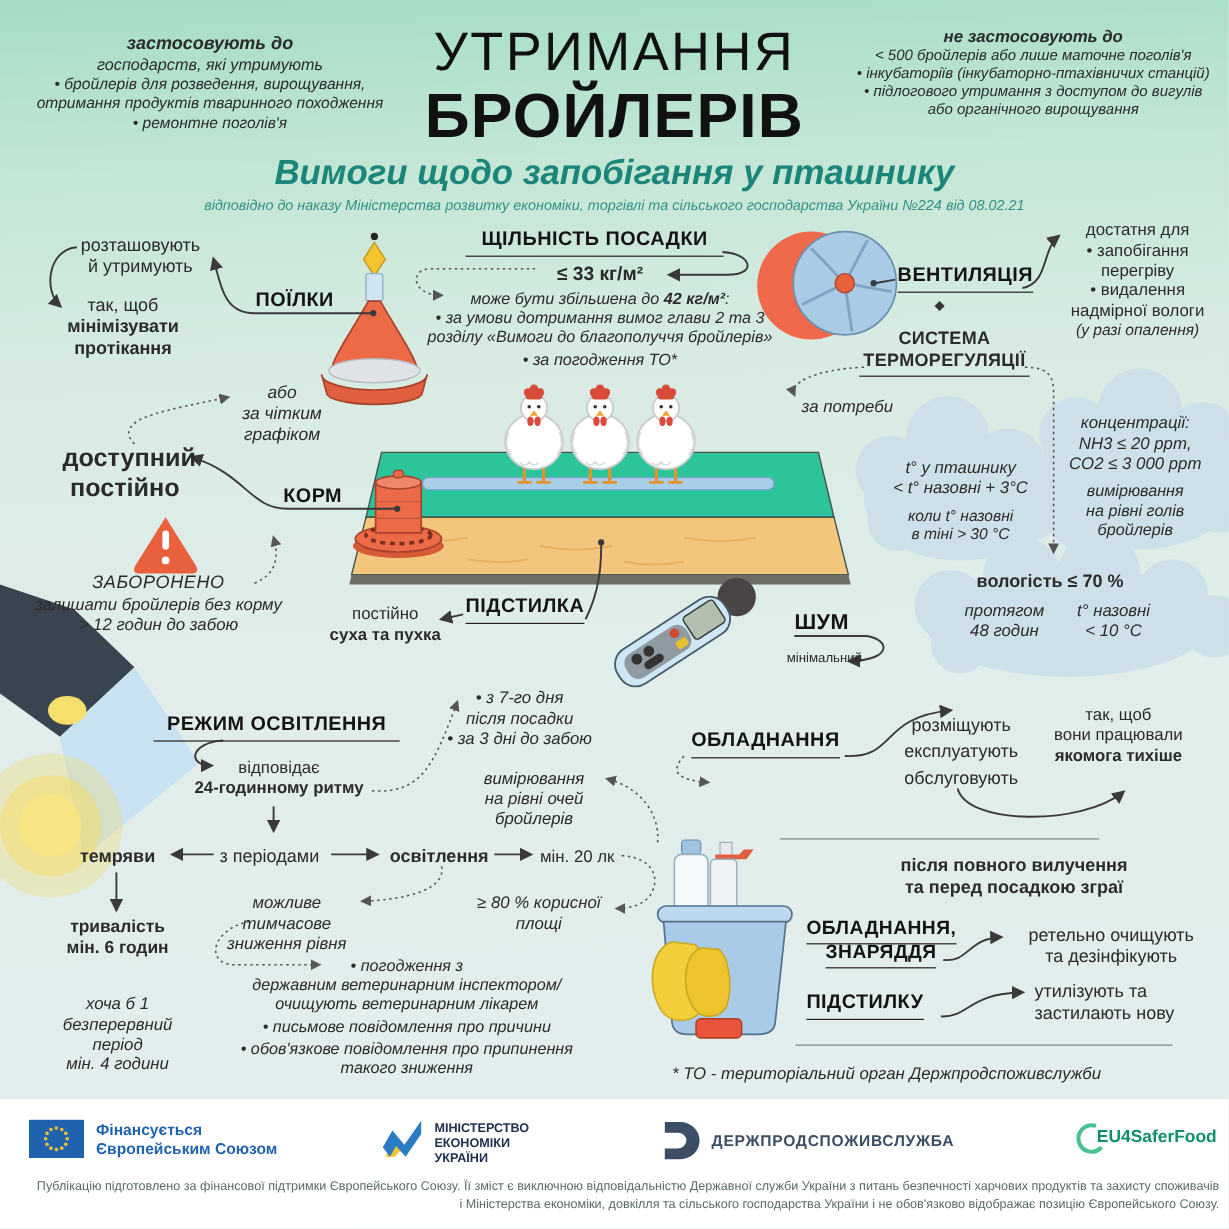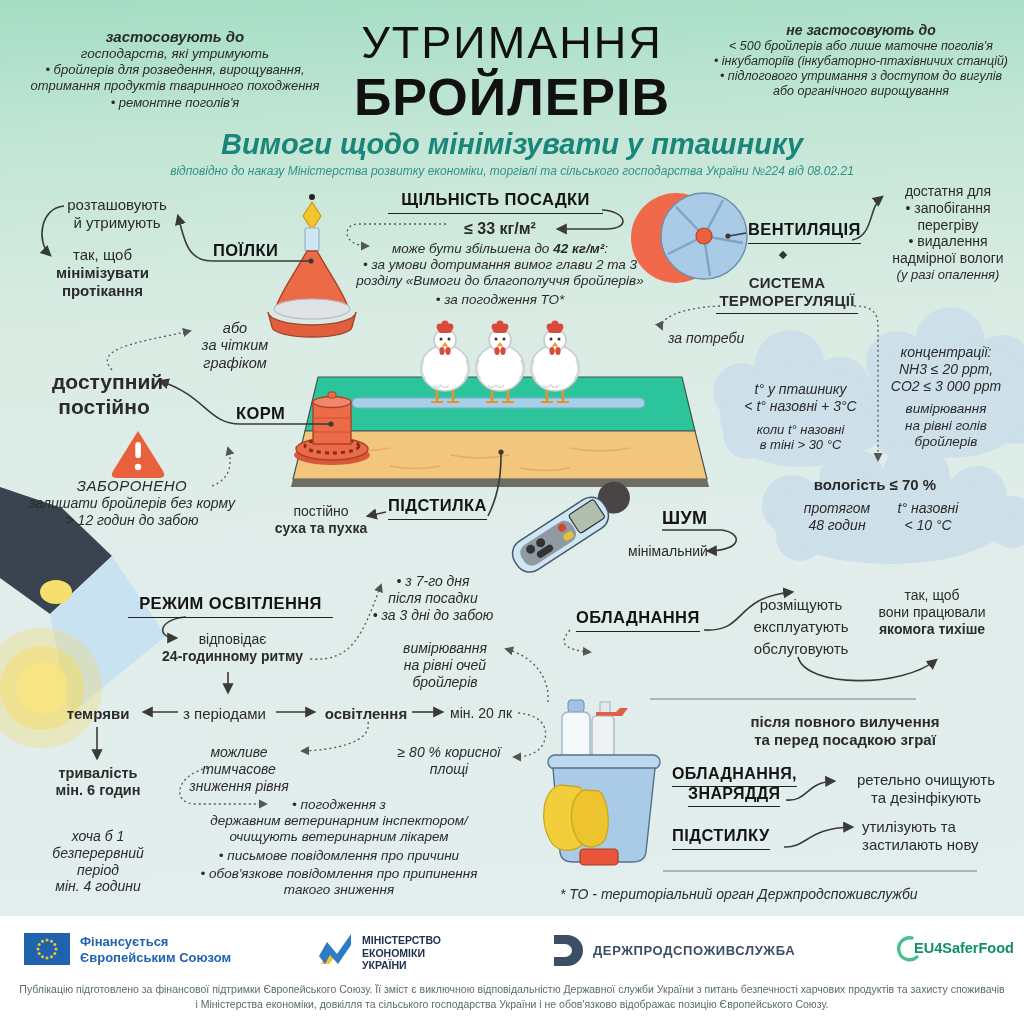--- a/index.html
+++ b/index.html
@@ -12,21 +12,21 @@
   .b{font-weight:bold}
   .teal{color:#1a8579}
   .lbl{font-weight:bold;letter-spacing:.4px;color:#141414;font-size:16.5px}
   .u{border-bottom:1.7px solid #222;padding-bottom:3px}
   .art{position:absolute;left:0;top:0;}
   #footer{position:absolute;left:0;top:916px;width:1024px;height:108px;background:#ffffff;}
   .fblue{color:#1f63af;font-weight:bold;font-size:13px;line-height:1.25}
   .fnavy{color:#20324e;font-weight:bold;font-size:10.5px;line-height:1.2}
   .fdark{color:#3b4e63;font-weight:bold;font-size:13px;letter-spacing:.6px}
   .fgreen{color:#0f8f6a;font-weight:bold;font-size:14.5px}
-  .fdisc{color:#5b6b6b;font-size:10.5px;line-height:1.4;text-align:center}
+  .fdisc{color:#5b6b6b;font-size:10.5px;line-height:1.4;text-align:right}
 </style>
 </head>
 <body>
 
 <div id="canvas">
 
   <svg class="art" width="1024" height="1024" viewBox="0 0 1024 1024">
     <defs>
       <marker id="ah" markerWidth="8" markerHeight="8" refX="5.5" refY="3.5" orient="auto">
         <path d="M0,0 L7,3.5 L0,7 Z" fill="#3a3a3a"></path>
@@ -218,21 +218,21 @@
   </div>
 
   <div class="t ctr" style="left:705px;top:22px;width:312px;">
     <div class="b i" style="font-size:14px">не застосовують до</div>
     <div class="i" style="font-size:12.5px">&lt; 500 бройлерів або лише маточне поголів'я</div>
     <div class="i" style="font-size:12.5px">• інкубаторіїв (інкубаторно-птахівничих станцій)</div>
     <div class="i" style="font-size:12.5px">• підлогового утримання з доступом до вигулів</div>
     <div class="i" style="font-size:12.5px">або органічного вирощування</div>
   </div>
 
-  <div class="t ctr i teal" style="left:212px;top:127px;width:600px;font-size:29px;font-weight:600">Вимоги щодо мінімізувати у пташнику</div>
+  <div class="t ctr i teal" style="left:212px;top:127px;width:600px;font-size:29px;font-weight:600">Вимоги щодо запобігання у пташнику</div>
   <div class="t ctr i" style="left:112px;top:164px;width:800px;font-size:12px;color:#2f9383">відповідно до наказу Міністерства розвитку економіки, торгівлі та сільського господарства України №224 від 08.02.21</div>
 
   <div class="t ctr" style="left:55px;top:196px;width:124px;font-size:15px">
     <div>розташовують</div>
     <div>й утримують</div>
   </div>
   <div class="t ctr" style="left:35px;top:246px;width:135px;font-size:15px">
     <div>так, щоб</div>
     <div class="b">мінімізувати</div>
     <div class="b">протікання</div>
@@ -303,21 +303,21 @@
     <div>&lt; 10 °C</div>
   </div>
 
   <div class="t lbl u" style="left:388px;top:496px;">ПІДСТИЛКА</div>
   <div class="t ctr" style="left:262px;top:503px;width:118px;font-size:14px">
     <div>постійно</div>
     <div class="b">суха та пухка</div>
   </div>
 
   <div class="t lbl" style="left:662px;top:508px;font-size:18px"><span>ШУМ</span></div>
-  <div class="t" style="left:628px;top:543px;width:118px;font-size:14px;text-align:left">мінімальний</div>
+  <div class="t" style="left:628px;top:543px;width:118px;font-size:11px;text-align:center">мінімальний</div>
 
   <div class="t ctr lbl u" style="left:128px;top:594px;width:205px;">РЕЖИМ ОСВІТЛЕННЯ</div>
   <div class="t ctr" style="left:150px;top:631px;width:165px;font-size:14px">
     <div>відповідає</div>
     <div class="b">24-годинному ритму</div>
   </div>
   <div class="t" style="left:183px;top:705px;font-size:15px">з періодами</div>
   <div class="t ctr b" style="left:58px;top:705px;width:80px;font-size:15px">темряви</div>
   <div class="t ctr b" style="left:320px;top:705px;width:92px;font-size:15px">освітлення</div>
   <div class="t" style="left:450px;top:705px;font-size:14px">мін. 20 лк</div>

